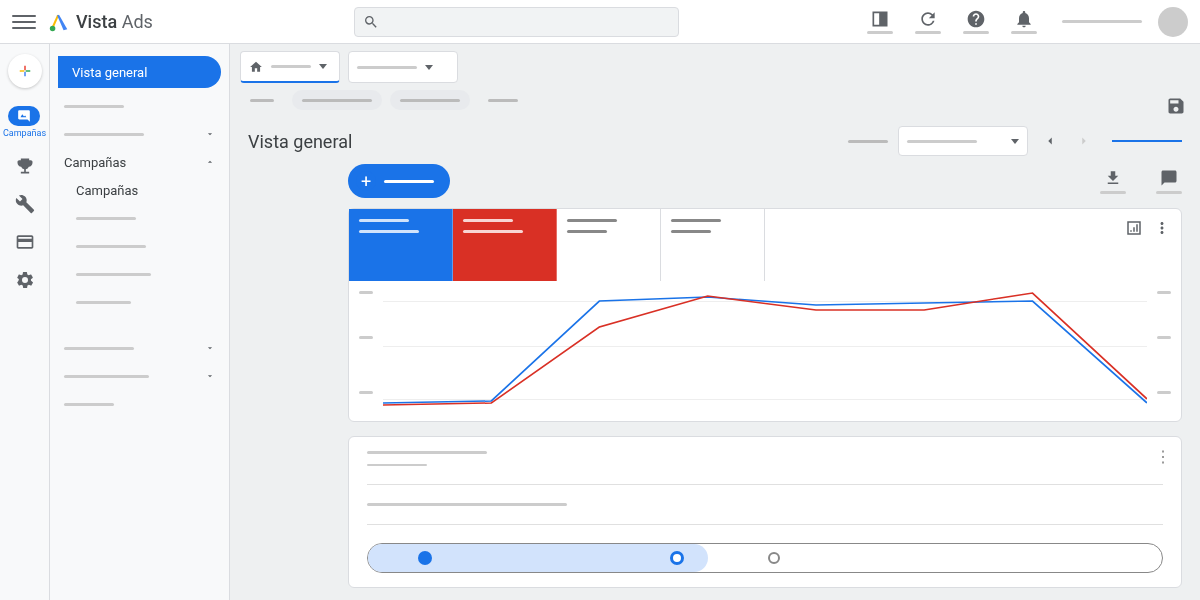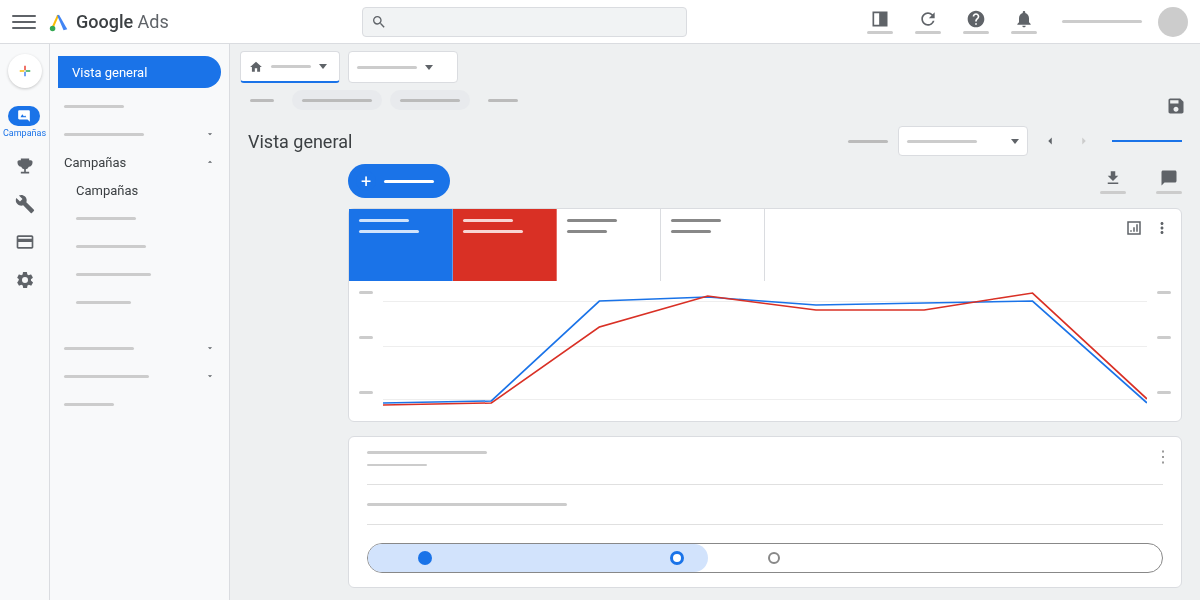--- a/index.html
+++ b/index.html
@@ -97,21 +97,21 @@
       <span></span>
       <span></span>
       <span></span>
     </div>
   <div class="logo">
     <svg class="logo-icon" viewBox="0 0 24 24">
         <path fill="#FBBC04" d="M3 20l7-16 2 1-7 16z"></path>
         <path fill="#4285F4" d="M12 4l9 16-4 1-7-16z"></path>
         <circle fill="#34A853" cx="5" cy="19" r="3"></circle>
       </svg>
-    <span class="logo-text"><b>Google</b> <span>Ads</span></span>
+    <span class="logo-text"><b>Vista</b> <span>Ads</span></span>
   </div>
   <div class="search-container">
     <div class="search-box">
       <svg viewBox="0 0 24 24">
           <path d="M15.5 14h-.79l-.28-.27A6.471 6.471 0 0016 9.5 6.5 6.5 0 109.5 16c1.61 0 3.09-.59 4.23-1.57l.27.28v.79l5 4.99L20.49 19l-4.99-5zm-6 0C7.01 14 5 11.99 5 9.5S7.01 5 9.5 5 14 7.01 14 9.5 11.99 14 9.5 14z"></path>
         </svg>
     </div>
   </div>
   <div class="header-actions">
     <div class="icon-btn">

